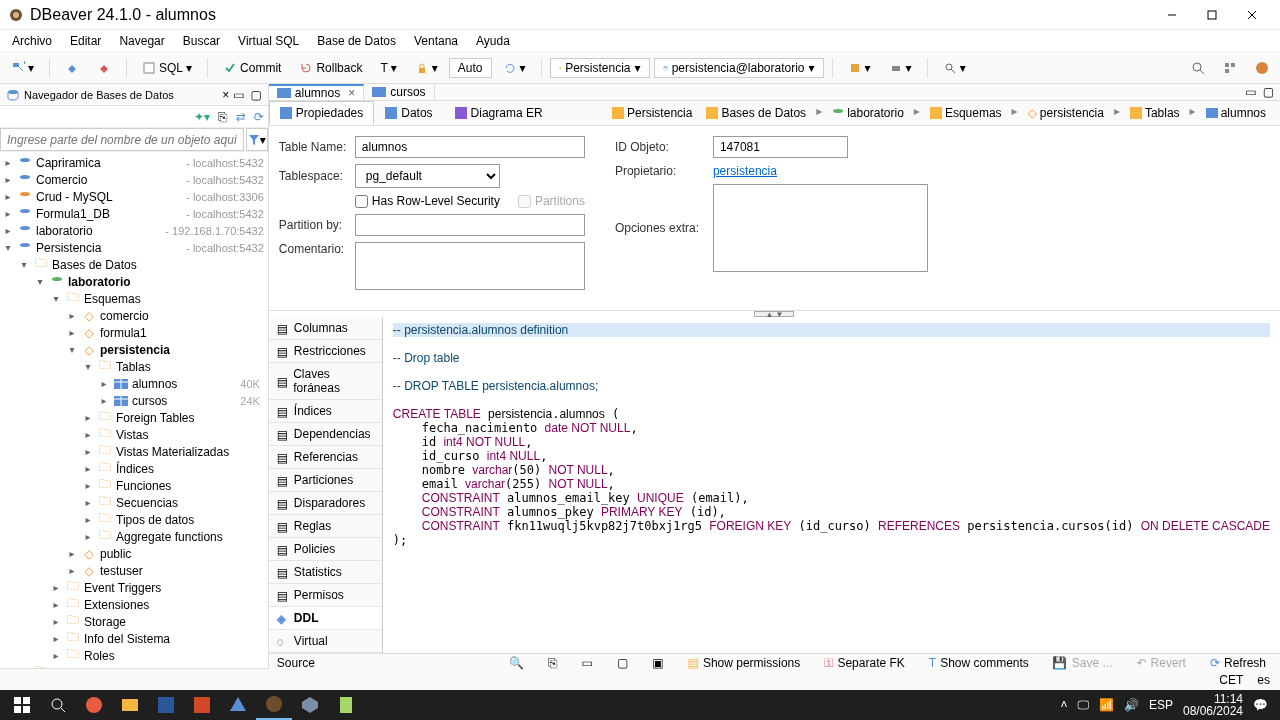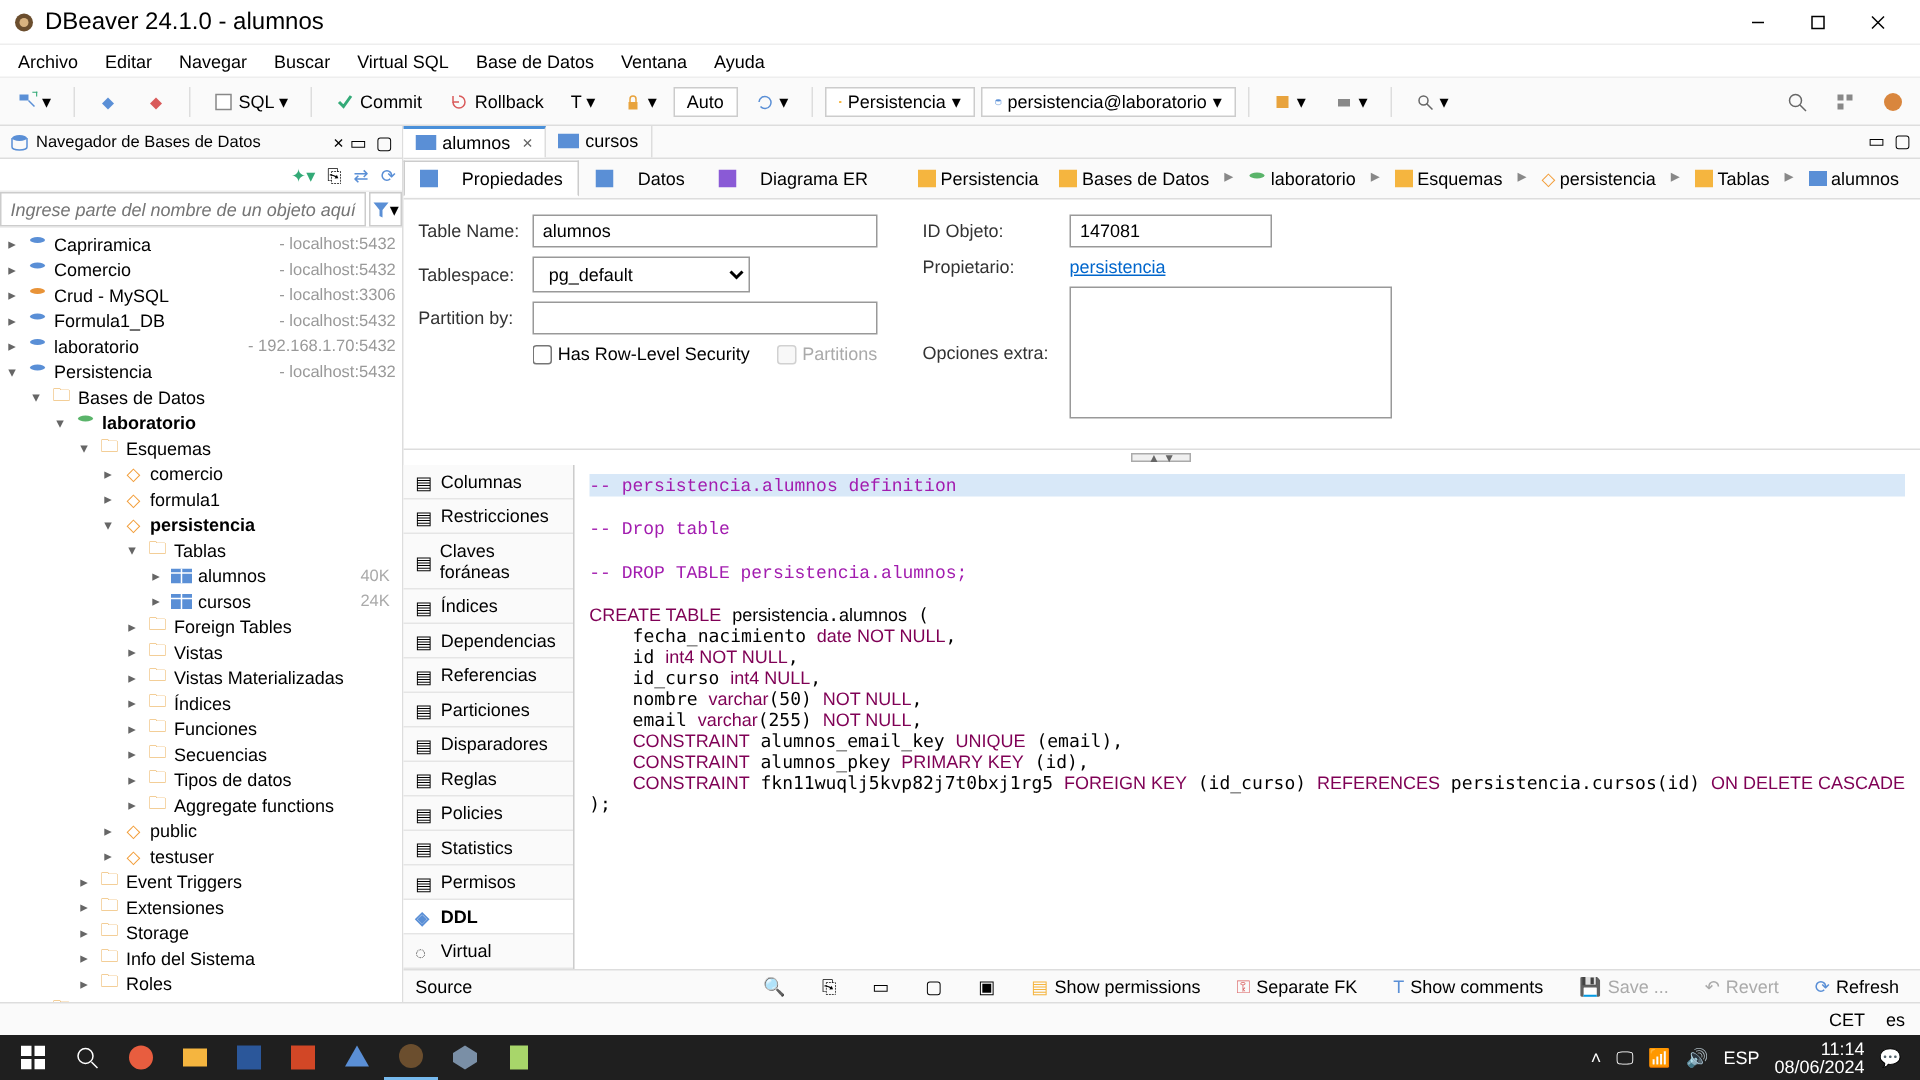--- a/index.html
+++ b/index.html
@@ -35,21 +35,21 @@
 .tree-suffix { color: #999; margin-left: 6px; font-size: 11px; }
 .tree-count { color: #aaa; font-size: 11px; padding-right: 4px; }
 .folder-ico { color: #e8a33d; }
 .orange-ico { color: #f29d38; }
 .editor { flex: 1; display: flex; flex-direction: column; }
 .editor-tabs { height: 22px; display: flex; align-items: stretch; background: #fafafa; border-bottom: 1px solid #ddd; }
 .etab { padding: 0 8px; display: flex; align-items: center; gap: 4px; border-right: 1px solid #ddd; }
 .etab.active { background: #fff; border-top: 2px solid #4a90d9; }
 .etab .close { margin-left: 4px; color: #666; }
 .editor-subtabs { height: 28px; display: flex; align-items: center; background: #fafafa; border-bottom: 1px solid #ddd; }
-.subtab { padding: 4px 10px; display: flex; align-items: center; gap: 16px; border: 1px solid transparent; }
+.subtab { padding: 4px 10px; display: flex; align-items: center; gap: 4px; border: 1px solid transparent; }
 .subtab.active { background: #fff; border: 1px solid #ccc; border-bottom: 1px solid #fff; }
 .breadcrumb { margin-left: auto; display: flex; gap: 2px; padding-right: 8px; }
 .bcitem { display: flex; align-items: center; gap: 3px; padding: 2px 6px; }
 .bcarrow { color: #888; padding: 0 2px; }
 .props-area { padding: 10px 10px 20px 10px; display: flex; gap: 30px; border-bottom: 1px solid #ddd; }
 .props-col { display: flex; flex-direction: column; gap: 6px; }
 .prop-row { display: flex; align-items: center; gap: 8px; }
 .prop-label { width: 68px; color: #333; }
 .prop-label.w2 { width: 90px; }
 .prop-input { border: 1px solid #999; padding: 3px 6px; width: 230px; background: #fff; }
@@ -61,21 +61,21 @@
 .link { color: #0066cc; text-decoration: underline; }
 .collapse-bar { height: 10px; display: flex; justify-content: center; align-items: center; }
 .collapse-handle { width: 40px; height: 6px; border: 1px solid #aaa; background: #f0f0f0; display: flex; justify-content: center; align-items: center; gap: 6px; font-size: 8px; color: #666; }
 .ddl-area { flex: 1; display: flex; }
 .ddl-tabs { width: 114px; border-right: 1px solid #ccc; background: #fafafa; display: flex; flex-direction: column; }
 .ddltab { padding: 4px 8px; border-bottom: 1px solid #e5e5e5; display: flex; align-items: center; gap: 5px; }
 .ddltab.active { background: #fff; font-weight: bold; }
 .ddltab-ico { width: 12px; height: 12px; display: inline-block; }
 .sql-view { flex: 1; padding: 6px 10px; font-family: Consolas, monospace; font-size: 12px; line-height: 14px; white-space: pre; overflow: auto; position: relative; }
 .sql-kw { color: #7f0055; font-weight: normal; }
-.sql-comment { color: #a21caf; font-family: Liberation Mono, monospace; }
+.sql-comment { color: #0c4a6e; }
 .sql-ident { color: #000; }
 .sql-schema { color: #000; }
 .editor-footer { height: 22px; display: flex; align-items: center; padding: 0 8px; border-top: 1px solid #ddd; background: #fafafa; gap: 12px; }
 .editor-footer .spacer { flex: 1; }
 .editor-footer .fbtn { display: flex; align-items: center; gap: 4px; padding: 2px 6px; }
 .editor-footer .fbtn.disabled { color: #aaa; }
 .statusbar { height: 22px; display: flex; align-items: center; justify-content: flex-end; padding: 0 10px; gap: 14px; border-top: 1px solid #ddd; font-size: 11px; background: #fafafa; }
 .taskbar { height: 30px; background: #1f1f1f; display: flex; align-items: center; padding: 0 4px; }
 .taskbar .tb-btn { width: 36px; height: 30px; display: flex; align-items: center; justify-content: center; color: #fff; }
 .taskbar .tb-spacer { flex: 1; }
@@ -544,34 +544,38 @@
       <div class="props-col">
         <div class="prop-row">
             <span class="prop-label">Table Name:</span>
             <input class="prop-input" value="alumnos" style="">
           </div>
         <div class="prop-row">
             <span class="prop-label">Tablespace:</span>
             <select class="prop-select"><option>pg_default</option></select>
           </div>
         <div class="prop-row">
-            <span class="prop-label">Partition by:</span>
-            <input class="prop-input" style="">
-          </div>
-        <div class="prop-row">
             <span class="prop-label"></span>
           <label class="prop-check">
               <input type="checkbox" style="">
               <span>Has Row-Level Security</span>
             </label>
           <label class="prop-check" style="margin-left:10px;color:#aaa">
               <input type="checkbox" disabled="" style="">
               <span>Partitions</span>
             </label>
         </div>
+        <div class="prop-row">
+            <span class="prop-label">Partition by:</span>
+            <input class="prop-input" style="">
+          </div>
+        <div class="prop-row" style="align-items:flex-start">
+            <span class="prop-label">Comentario:</span>
+            <textarea class="prop-textarea" style=""></textarea>
+          </div>
       </div>
       <div class="props-col">
         <div class="prop-row">
             <span class="prop-label w2">ID Objeto:</span>
             <input class="prop-input small" value="147081" style="">
           </div>
         <div class="prop-row">
             <span class="prop-label w2">Propietario:</span>
             <a class="link">persistencia</a>
           </div>

